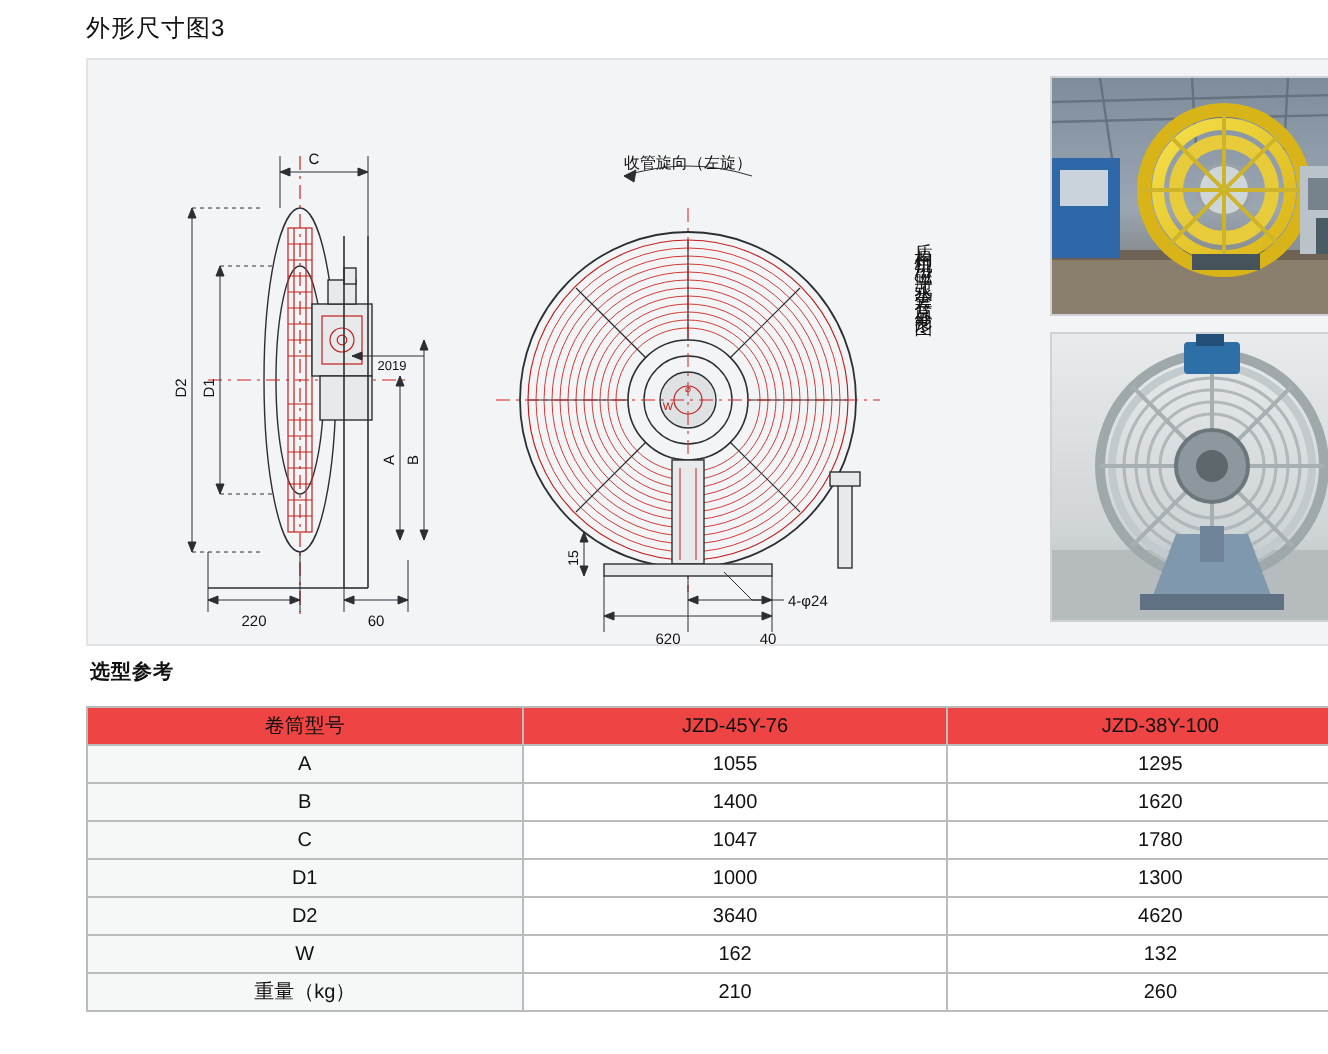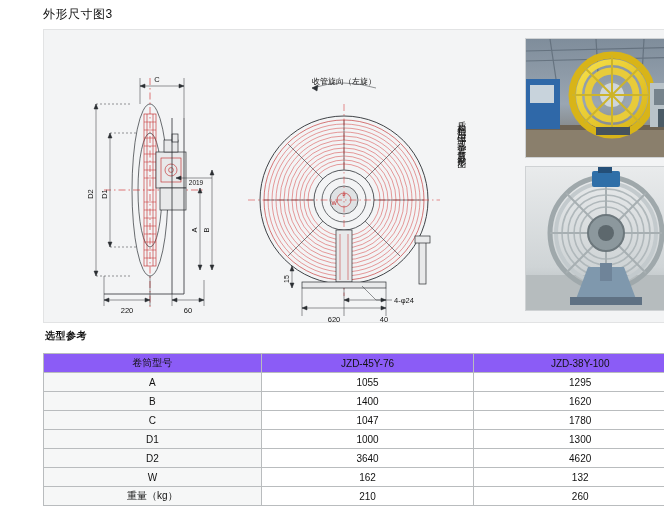--- a/index.html
+++ b/index.html
@@ -85,21 +85,21 @@
     color: #111;
   }
   table.spec td, table.spec th {
     border: 1px solid #b9bcbe;
     text-align: center;
     height: 16px;
     padding: 1px 2px;
     font-weight: normal;
   }
   table.spec thead th {
-    background: #8b5cf6;
+    background: #ef4444;
     font-size: 10px;
   }
   table.spec td.label {
     background: #f6f7f7;
     width: 218px;
   }
   table.spec td.val {
     width: 213px;
   }
   svg { display: block; }

